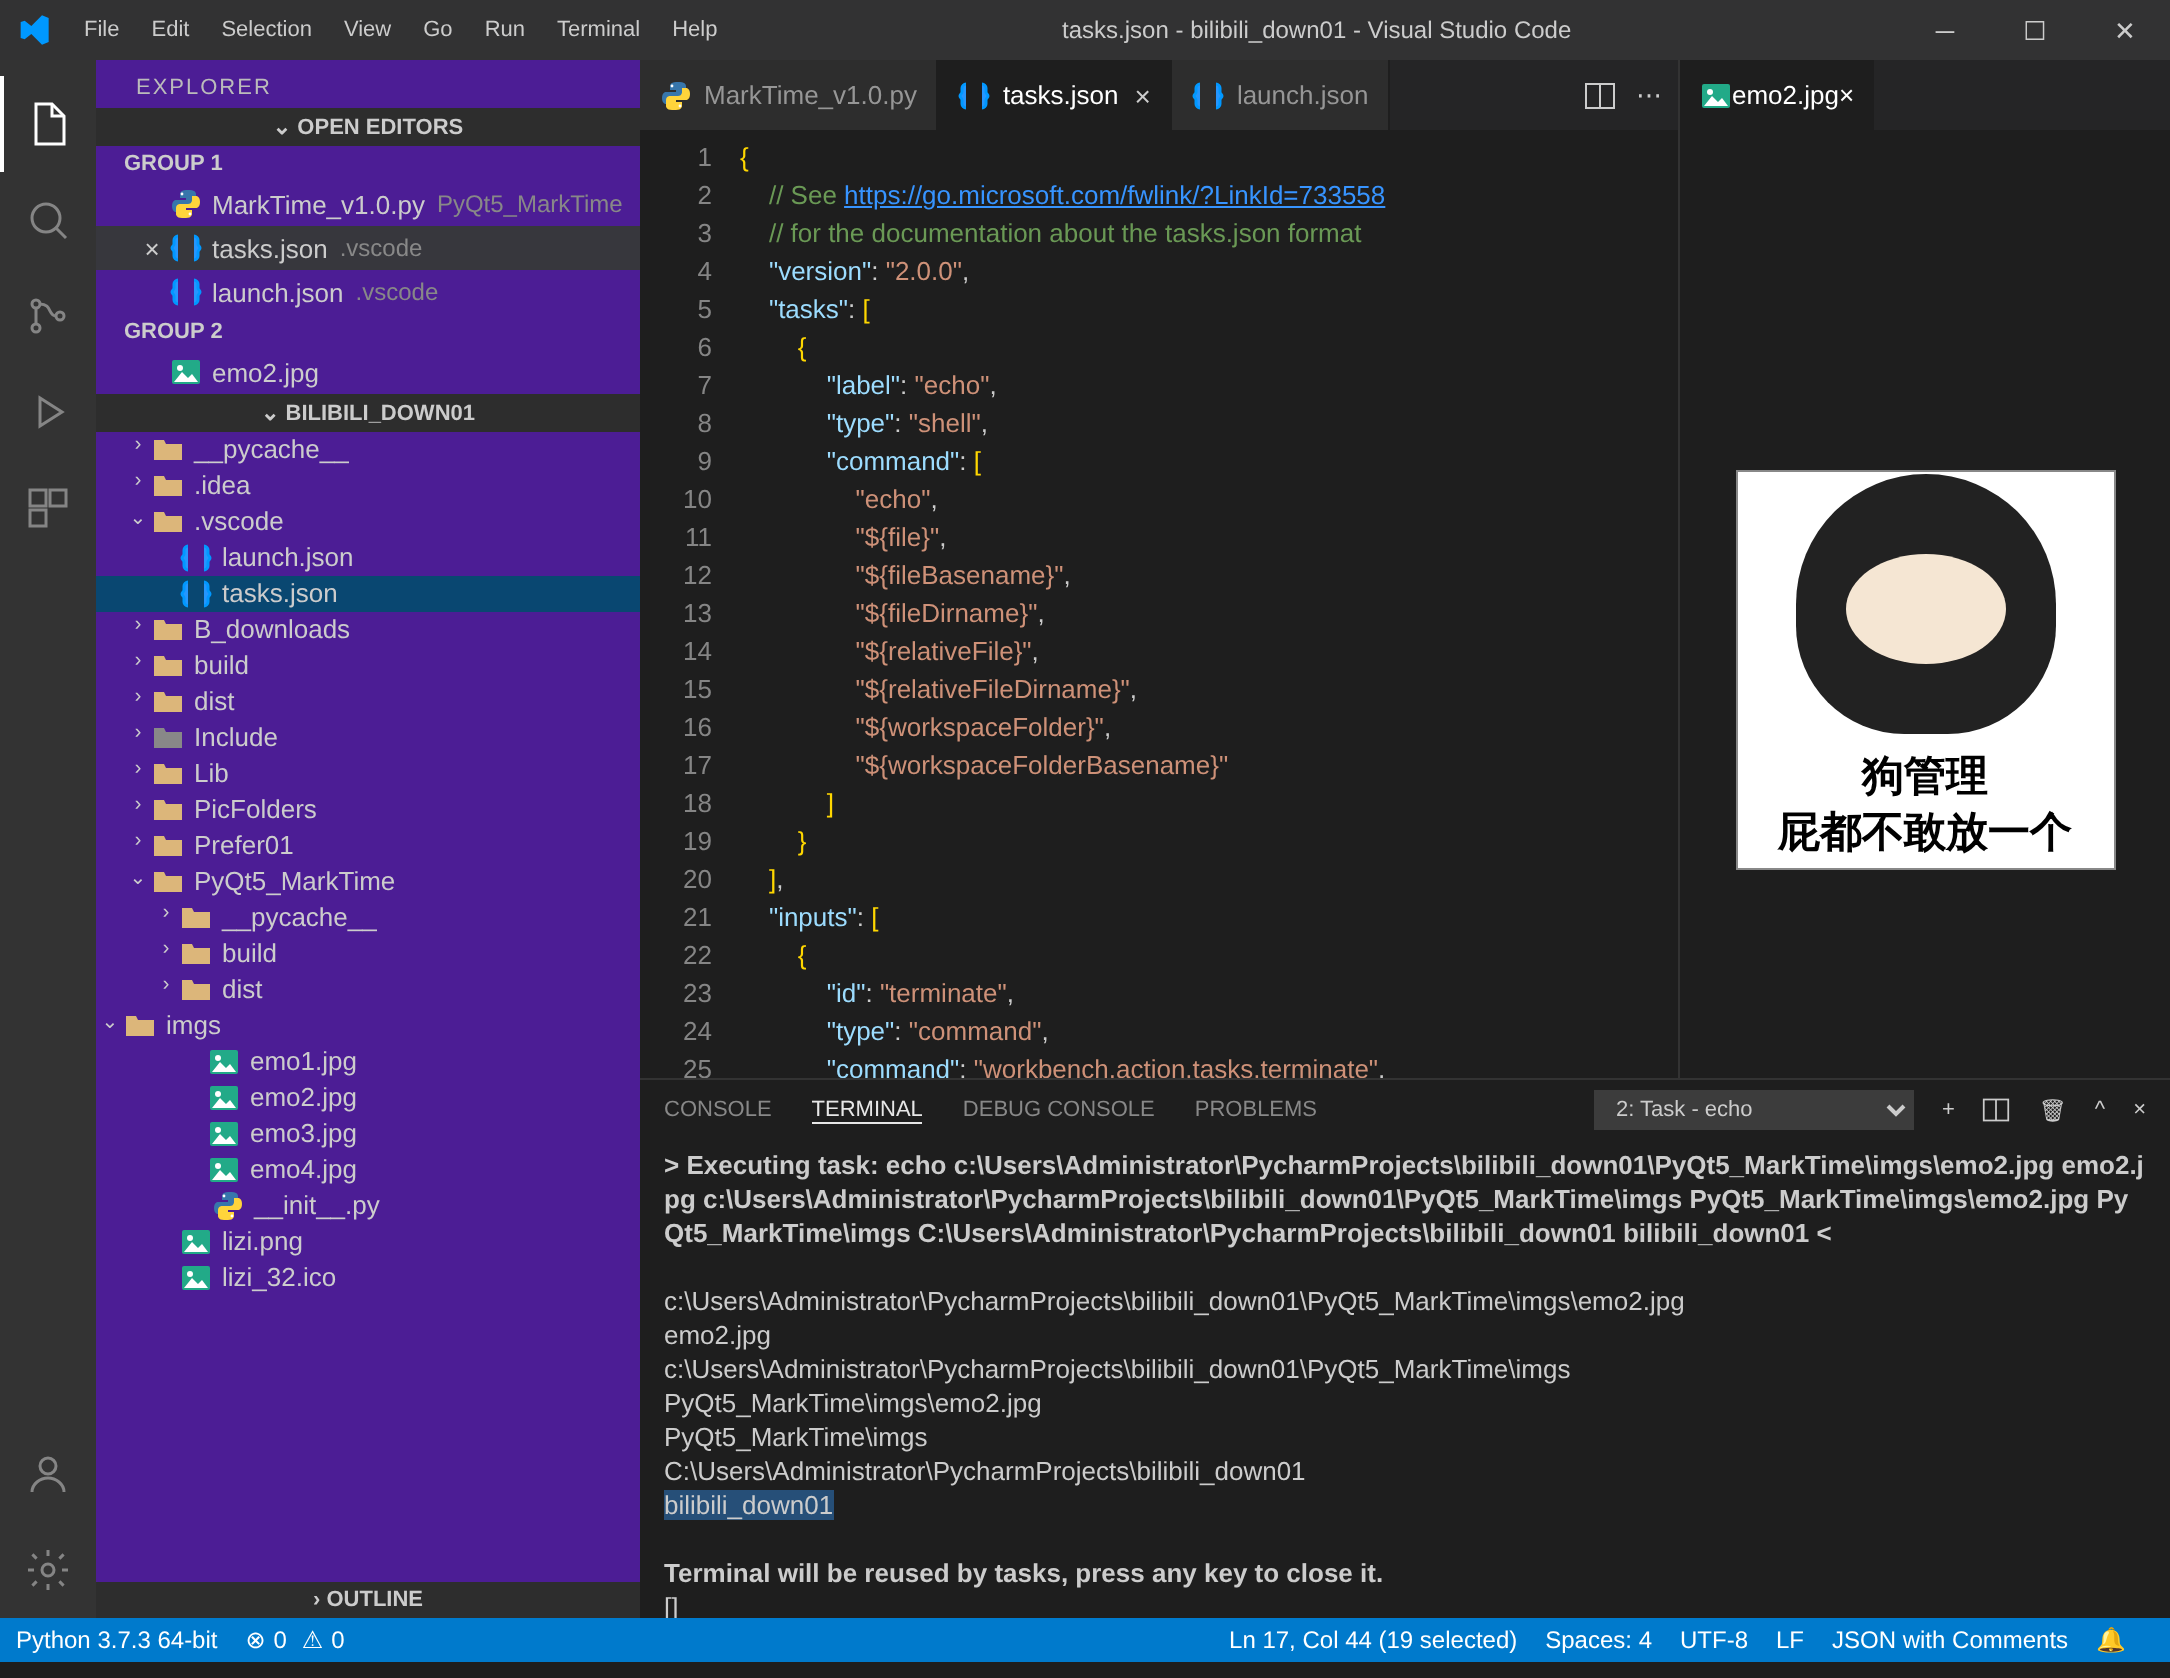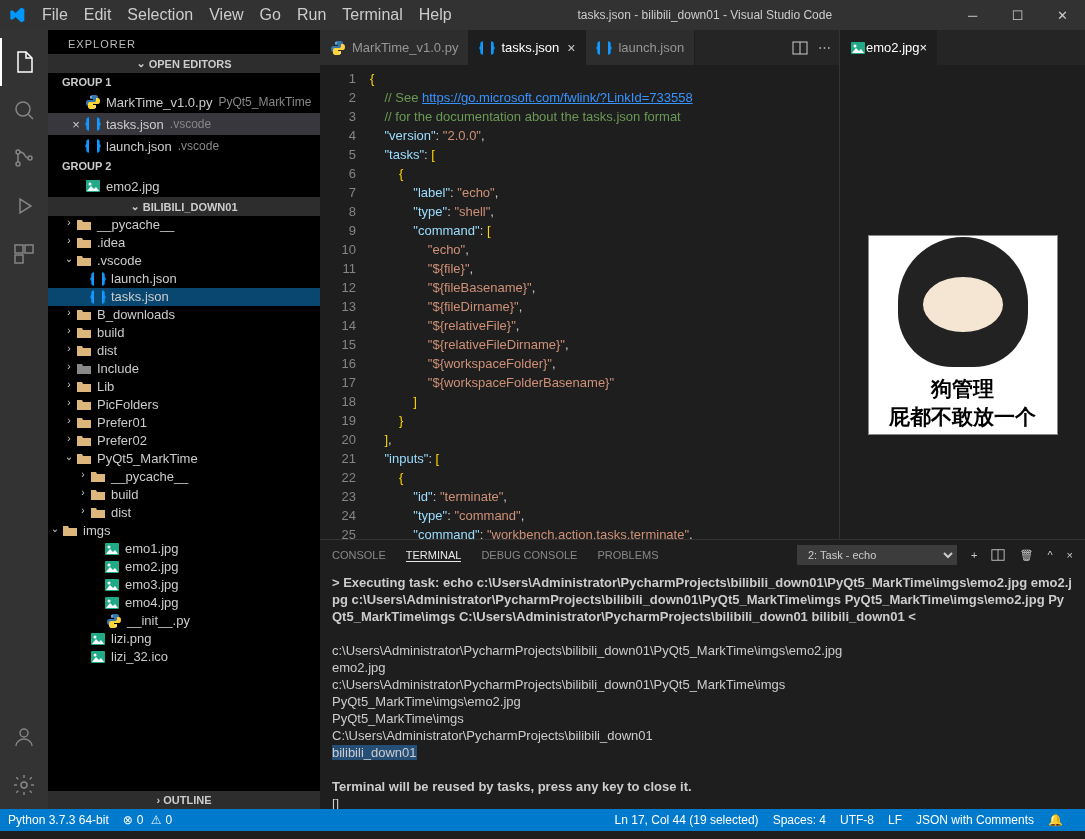--- a/index.html
+++ b/index.html
@@ -1,29 +1,29 @@
 <!DOCTYPE html>
 <html><head>
 <meta charset="utf-8">
 <style>
 * { margin:0; padding:0; box-sizing:border-box; font-family:"Segoe UI",Arial,sans-serif; }
 body { background:#1e1e1e; color:#ccc; width:1085px; height:839px; overflow:hidden; font-size:13px; }
 .titlebar { height:30px; background:#323233; display:flex; align-items:center; padding-left:8px; }
 .titlebar .logo { width:18px; height:18px; margin-right:8px; display:flex; align-items:center; justify-content:center; }
 .menu { display:flex; }
-.menu span { padding:0 8px; color:#ccc; cursor:pointer; font-size:16px; }
+.menu span { padding:0 8px; color:#ccc; cursor:pointer; font-size:11px; }
 .title-center { flex:1; text-align:center; color:#ccc; font-size:12px; }
 .winctrl { display:flex; }
 .winctrl div { width:45px; height:30px; display:flex; align-items:center; justify-content:center; color:#ccc; }
 .main { display:flex; height:779px; }
 .activitybar { width:48px; background:#333; display:flex; flex-direction:column; align-items:center; padding-top:8px; }
 .activitybar .ab-icon { width:48px; height:48px; display:flex; align-items:center; justify-content:center; color:#858585; }
 .activitybar .ab-icon.active { color:#fff; border-left:2px solid #fff; }
 .activitybar .spacer { flex:1; }
-.sidebar { width:272px; background:#000000; display:flex; flex-direction:column; overflow:hidden; }
+.sidebar { width:272px; background:#4c1d95; display:flex; flex-direction:column; overflow:hidden; }
 .sb-title { padding:8px 20px 4px; font-size:11px; letter-spacing:1px; color:#bbb; }
 .sb-section { padding:3px 8px; font-size:11px; font-weight:bold; display:flex; align-items:center; color:#ccc; background:#2d2d2d;justify-content:center; }
 .sb-group { padding:3px 14px; font-size:11px; font-weight:bold; color:#ccc; }
 .sb-item { display:flex; align-items:center; padding:2px 0 2px 20px; font-size:13px; color:#ccc; cursor:pointer; }
 .sb-item.selected { background:#37373d; }
 .sb-item .close { width:16px; text-align:center; color:#ccc; }
 .sb-item .icon { width:18px; height:18px; margin-right:4px; display:inline-flex; align-items:center; justify-content:center; font-size:14px; }
 .sb-item .dim { color:#888; margin-left:6px; font-size:12px; }
 .tree-row { display:flex; padding:1px 0; font-size:13px; color:#ccc; cursor:pointer; }
 .tree-row.selected { background:#094771; }
@@ -304,29 +304,20 @@
         <div class="tree-row " style="padding-left:14px">
           <span class="chev chev-r"></span>
           <span class="icon">
             <svg width="16" height="16" viewBox="0 0 16 16">
               <path fill="#dcb67a" d="M1 3h5l1 2h8v8H1z"></path>
             </svg>
           </span>
           <span>Prefer01</span>
         </div>
         <div class="tree-row " style="padding-left:14px">
-          <span class="chev chev-r"></span>
-          <span class="icon">
-            <svg width="16" height="16" viewBox="0 0 16 16">
-              <path fill="#dcb67a" d="M1 3h5l1 2h8v8H1z"></path>
-            </svg>
-          </span>
-          <span>Prefer02</span>
-        </div>
-        <div class="tree-row " style="padding-left:14px">
           <span class="chev chev-d"></span>
           <span class="icon">
             <svg width="16" height="16" viewBox="0 0 16 16">
               <path fill="#dcb67a" d="M1 3h5l1 2h8v8H1z"></path>
             </svg>
           </span>
           <span>PyQt5_MarkTime</span>
         </div>
         <div class="tree-row " style="padding-left:28px">
           <span class="chev chev-r"></span>

